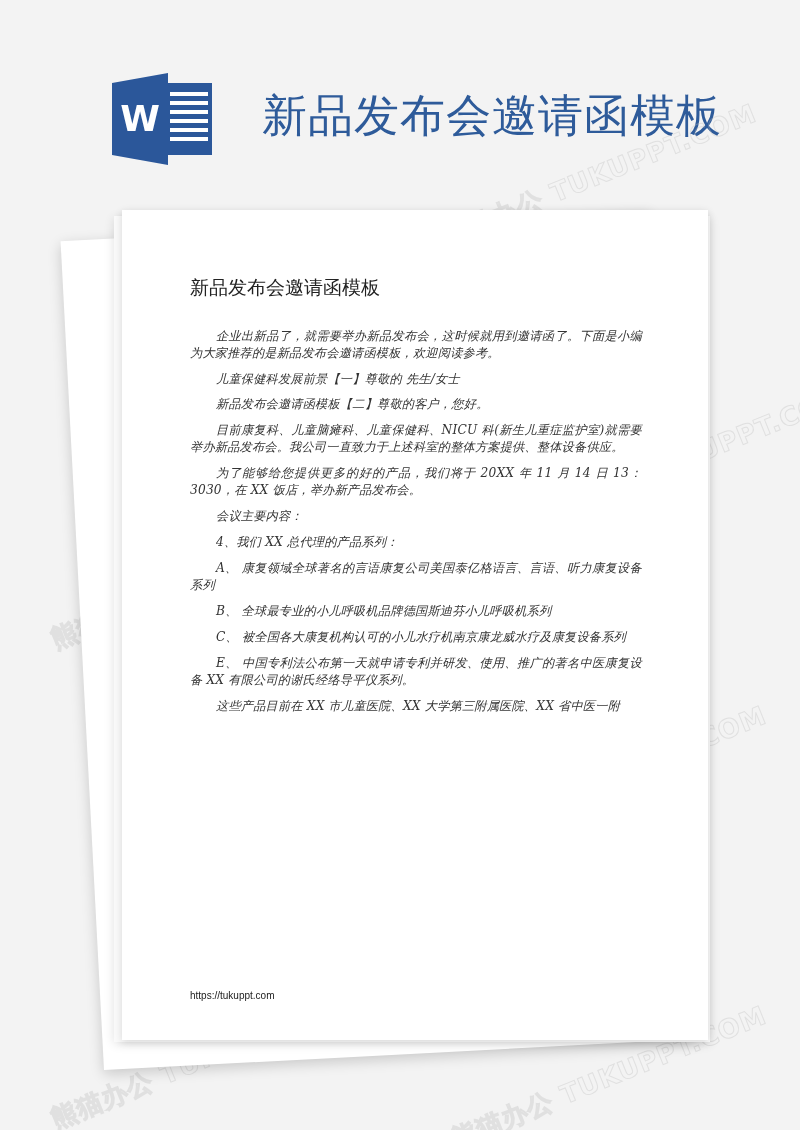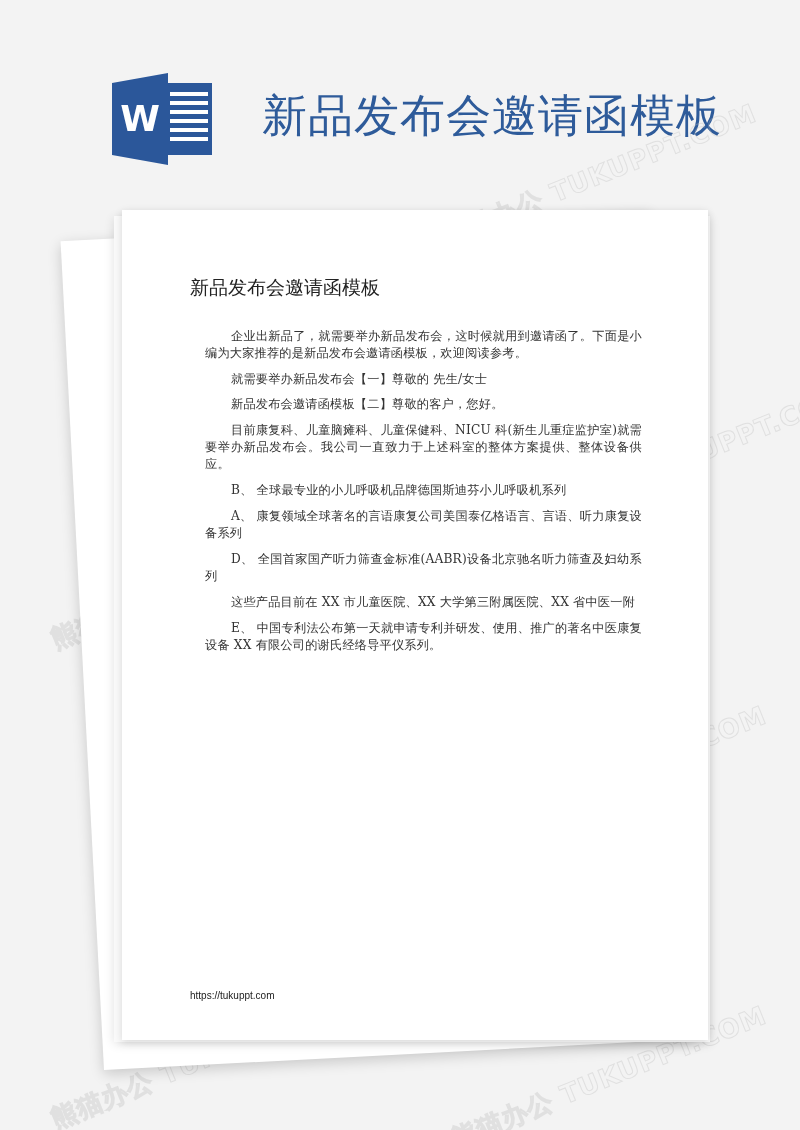--- a/index.html
+++ b/index.html
@@ -68,24 +68,25 @@
       line-height: 17px;
     }
     .doc-title {
       font-size: 19px;
       line-height: 26px;
       color: #222222;
       margin: 0 0 28px 0;
       font-weight: normal;
     }
     .p {
-      margin: 0 0 9px 15px;
+      margin: 0 0 9px 0;
       text-indent: 26px;
       text-align: justify;
       letter-spacing: 0.2px;
+      font-style: italic;
     }
     .p.noindent {
       text-indent: 0;
       padding-left: 26px;
     }
     .p.tight {
       margin-bottom: 8px;
     }
     .source-url {
       position: absolute;
@@ -141,23 +142,26 @@
 <div class="watermark" style="left:440px; top:1060px;">熊猫办公 TUKUPPT.COM</div>
 
 <div class="sheet-back"></div>
 <div class="sheet-mid"></div>
 
 <div class="sheet-front">
   <div class="doc-body">
     <h1 class="doc-title">新品发布会邀请函模板</h1>
 
     <p class="p">企业出新品了，就需要举办新品发布会，这时候就用到邀请函了。下面是小编为大家推荐的是新品发布会邀请函模板，欢迎阅读参考。</p>
-    <p class="p noindent tight">就需要举办新品发布会【一】尊敬的 先生/女士</p>
+    <p class="p noindent tight">儿童保健科发展前景【一】尊敬的 先生/女士</p>
     <p class="p noindent">新品发布会邀请函模板【二】尊敬的客户，您好。</p>
     <p class="p">目前康复科、儿童脑瘫科、儿童保健科、NICU 科(新生儿重症监护室)就需要举办新品发布会。我公司一直致力于上述科室的整体方案提供、整体设备供应。</p>
+    <p class="p">为了能够给您提供更多的好的产品，我们将于 20XX 年 11 月 14 日 13：3030，在 XX 饭店，举办新产品发布会。</p>
+    <p class="p noindent">会议主要内容：</p>
+    <p class="p noindent">4、我们 XX 总代理的产品系列：</p>
+    <p class="p">A、 康复领域全球著名的言语康复公司美国泰亿格语言、言语、听力康复设备系列</p>
     <p class="p">B、 全球最专业的小儿呼吸机品牌德国斯迪芬小儿呼吸机系列</p>
-    <p class="p">A、 康复领域全球著名的言语康复公司美国泰亿格语言、言语、听力康复设备系列</p>
-    <p class="p">D、 全国首家国产听力筛查金标准(AABR)设备北京驰名听力筛查及妇幼系列</p>
+    <p class="p">C、 被全国各大康复机构认可的小儿水疗机南京康龙威水疗及康复设备系列</p>
+    <p class="p">E、 中国专利法公布第一天就申请专利并研发、使用、推广的著名中医康复设备 XX 有限公司的谢氏经络导平仪系列。</p>
     <p class="p">这些产品目前在 XX 市儿童医院、XX 大学第三附属医院、XX 省中医一附</p>
-    <p class="p">E、 中国专利法公布第一天就申请专利并研发、使用、推广的著名中医康复设备 XX 有限公司的谢氏经络导平仪系列。</p>
   </div>
   <div class="source-url">https://tukuppt.com</div>
 </div>
 
 </body></html>

